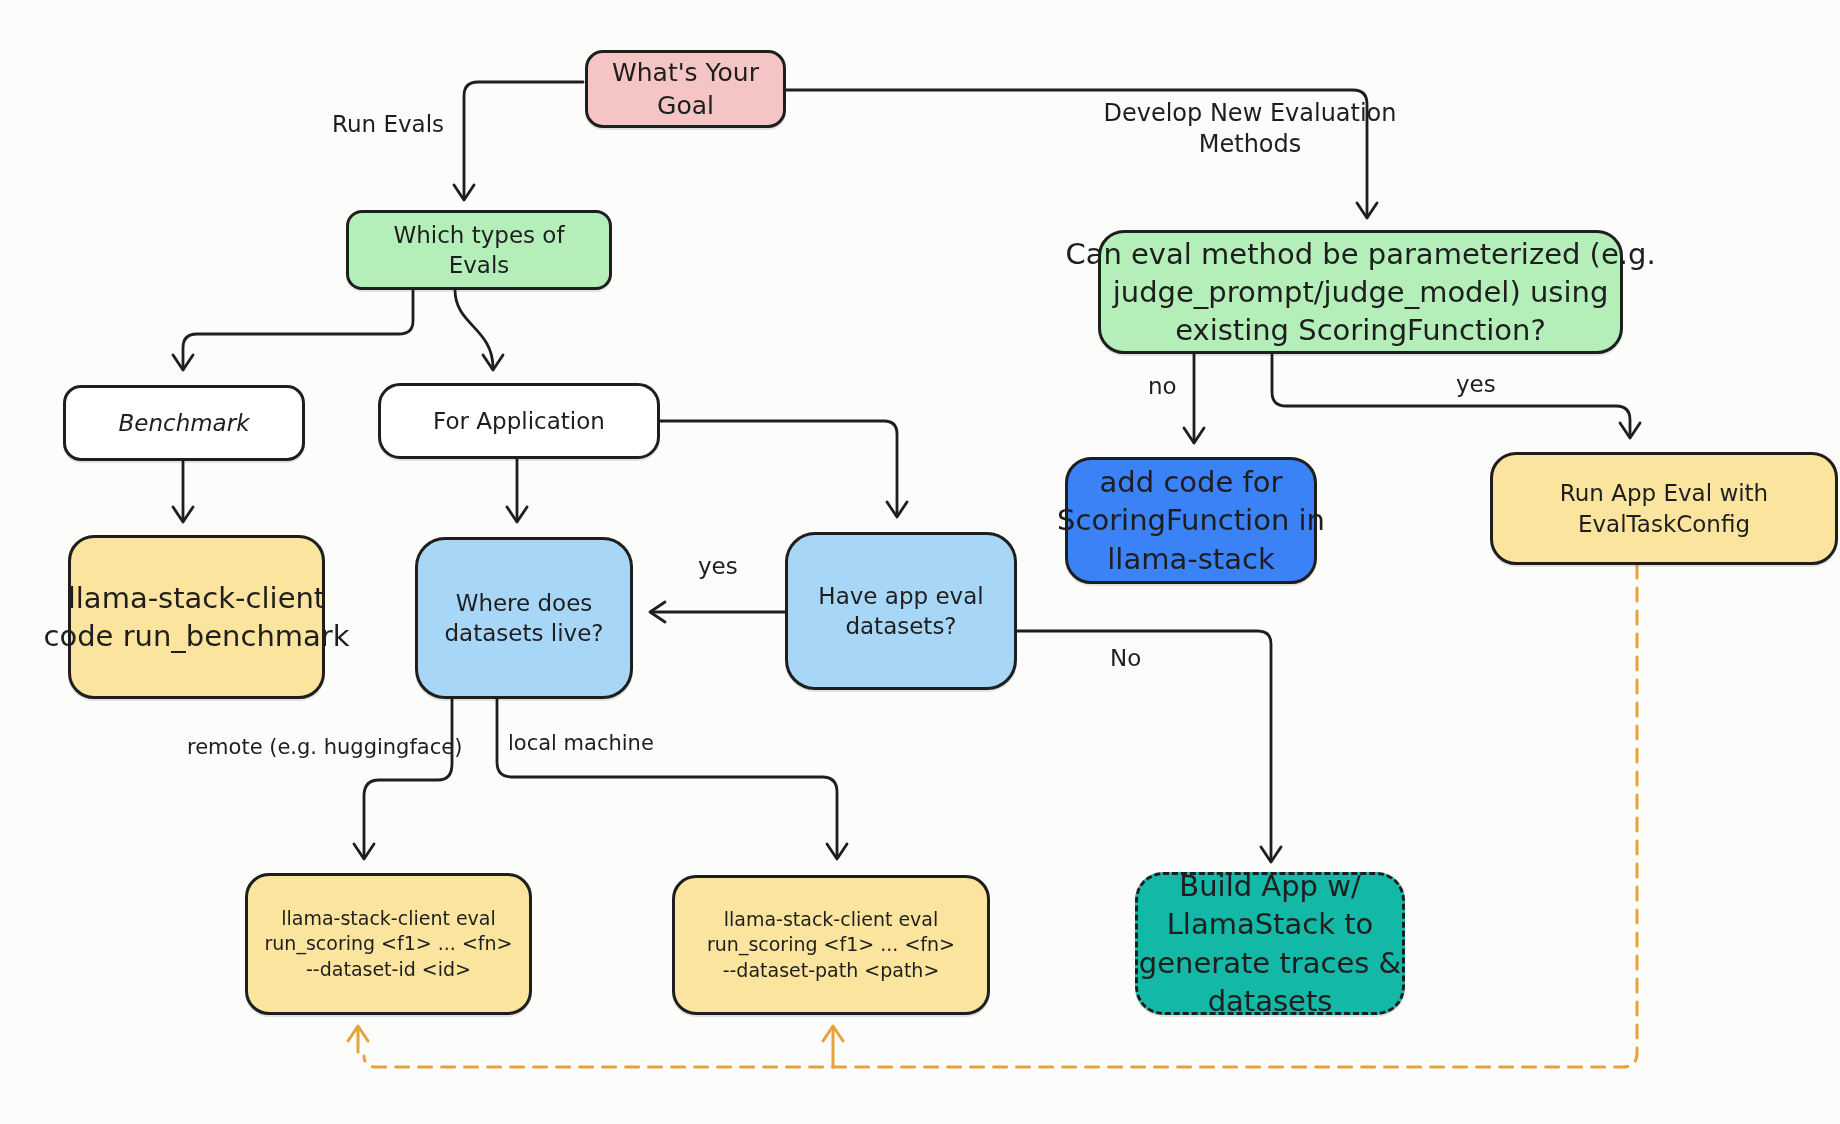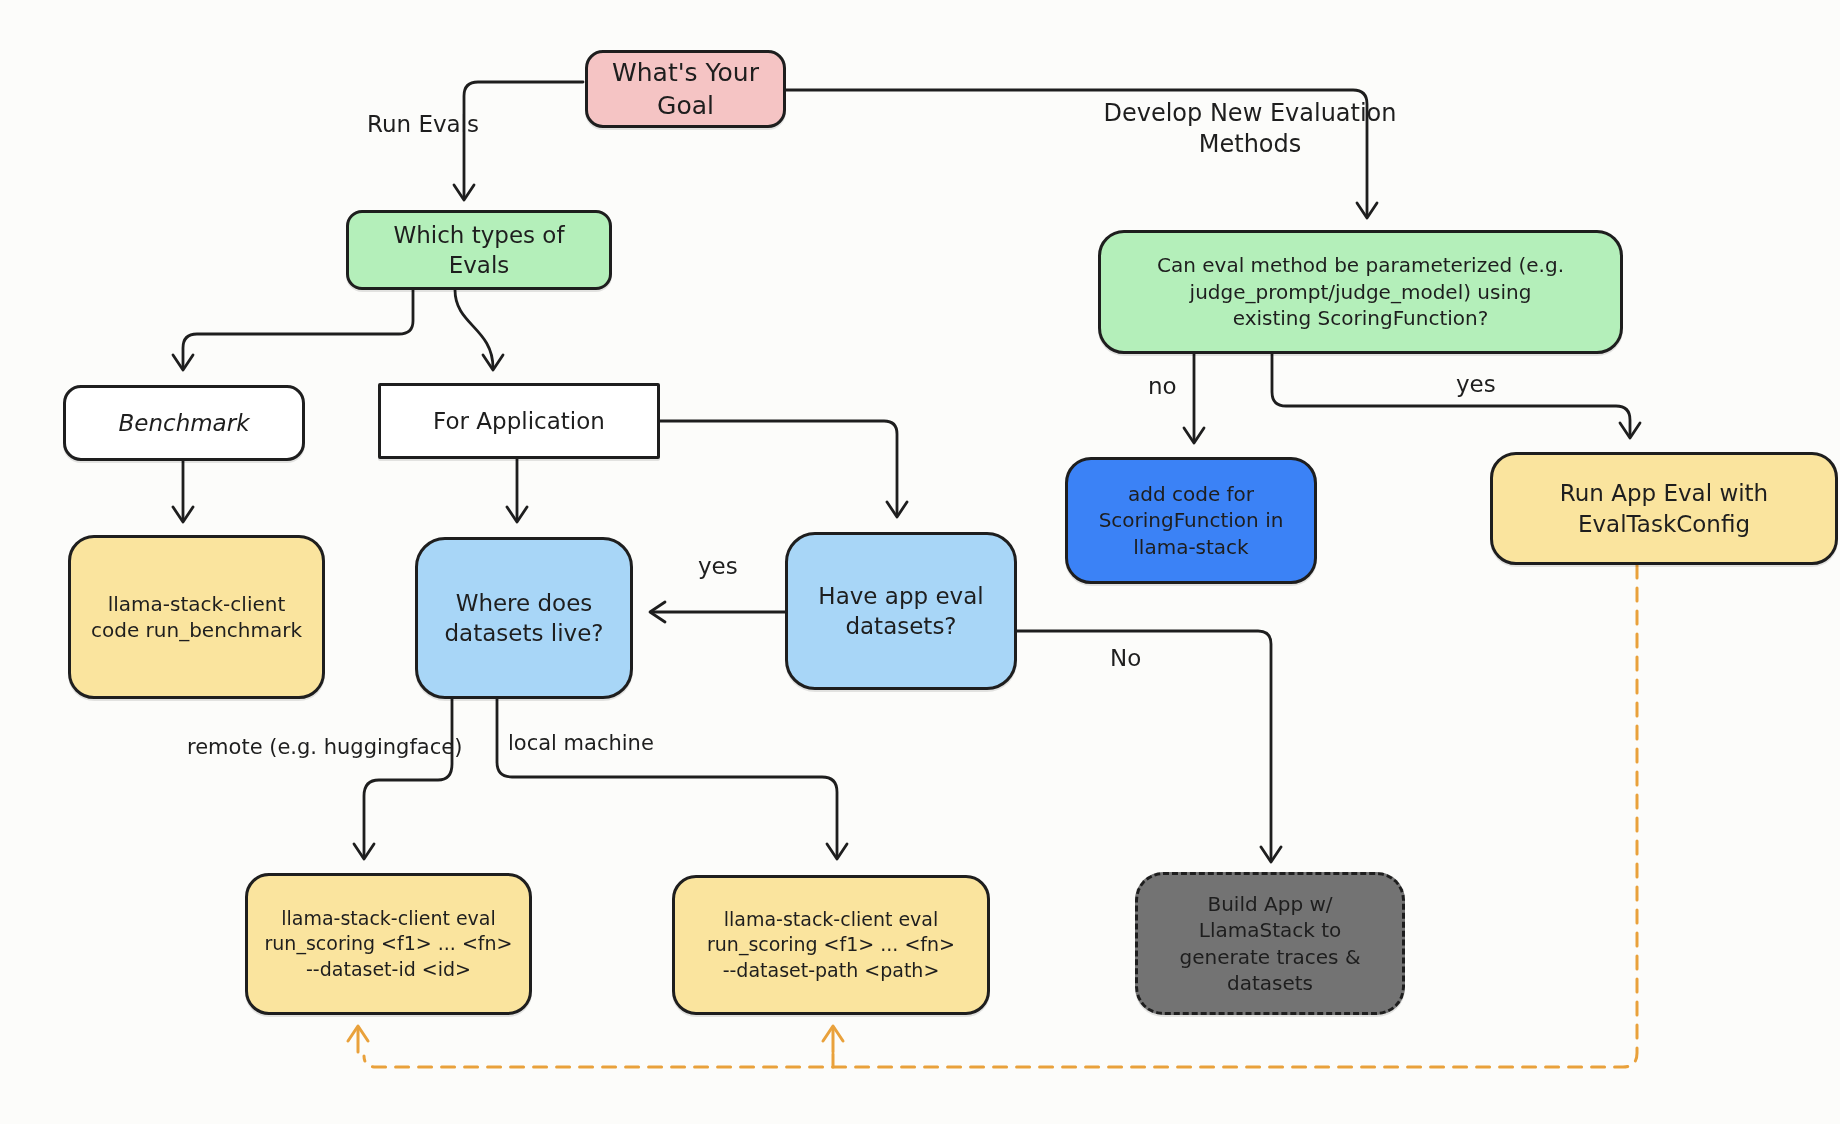--- a/index.html
+++ b/index.html
@@ -13,21 +13,21 @@
   .edge{fill:none;stroke:var(--stroke,#1e1e1e);stroke-width:2.8;stroke-linecap:round;stroke-linejoin:round;}
   .edge-orange{fill:none;stroke:var(--orange,#e9a13b);stroke-width:3;stroke-linecap:round;}
   .edge-orange.dashed{stroke-dasharray:13 10;}
   .node{
     position:absolute;box-sizing:border-box;display:flex;align-items:center;justify-content:center;
     text-align:center;white-space:pre;border:3px solid var(--stroke);border-radius:22px;
     font-size:23px;line-height:1.32;padding:6px 26px;box-shadow:0 2px 0 rgba(0,0,0,0.10);
   }
   .r-big{border-radius:30px;}
   .cmd{font-size:19px;}
-  .mid{font-size:20px;}
+  .mid{font-size:29px;}
   .dashed-border{border-style:dashed;}
   .elabel{
     position:absolute;white-space:pre-line;font-size:23px;line-height:1.3;text-align:center;
   }
   .elabel.small{font-size:21px;}
 </style>
 </head>
 <body>
 
 <div class="canvas">
@@ -63,21 +63,21 @@
   </svg>
 
   <div class="node" style="left: 585px; top: 50px; width: 201px; height: 78px; font-size: 25px; border-radius: 18px; background-color: rgb(245, 196, 196);">What's Your
 Goal</div>
 
   <div class="node" style="left: 346px; top: 210px; width: 266px; height: 80px; border-radius: 16px; background-color: rgb(180, 239, 186);">Which types of
 Evals</div>
 
   <div class="node" style="left: 63px; top: 385px; width: 242px; height: 76px; border-radius: 18px; background-color: rgb(255, 255, 255); font-style: italic;">Benchmark</div>
 
-  <div class="node" style="left: 378px; top: 383px; width: 282px; height: 76px; border-radius: 2px; background-color: rgb(255, 255, 255);">For Application</div>
+  <div class="node" style="left: 378px; top: 383px; width: 282px; height: 76px; border-radius: 22px; background-color: rgb(255, 255, 255);">For Application</div>
 
   <div class="node mid" style="left: 68px; top: 535px; width: 257px; height: 164px; border-radius: 26px; background-color: rgb(250, 228, 158);">llama-stack-client
 code run_benchmark</div>
 
   <div class="node r-big" style="left: 415px; top: 537px; width: 218px; height: 162px; background-color: rgb(168, 214, 247);">Where does
 datasets live?</div>
 
   <div class="node r-big" style="left: 785px; top: 532px; width: 232px; height: 158px; background-color: rgb(168, 214, 247);">Have app eval
 datasets?</div>
 
@@ -93,26 +93,26 @@
 EvalTaskConfig</div>
 
   <div class="node cmd" style="left: 245px; top: 873px; width: 287px; height: 142px; border-radius: 24px; background-color: rgb(250, 228, 158);">llama-stack-client eval
 run_scoring &lt;f1&gt; ... &lt;fn&gt;
 --dataset-id &lt;id&gt;</div>
 
   <div class="node cmd" style="left: 672px; top: 875px; width: 318px; height: 140px; border-radius: 24px; background-color: rgb(250, 228, 158);">llama-stack-client eval
 run_scoring &lt;f1&gt; ... &lt;fn&gt;
 --dataset-path &lt;path&gt;</div>
 
-  <div class="node mid dashed-border" style="left: 1135px; top: 872px; width: 270px; height: 143px; border-radius: 28px; background-color: #737373;">Build App w/
+  <div class="node mid dashed-border" style="left: 1135px; top: 872px; width: 270px; height: 143px; border-radius: 28px; background-color: #14b8a6;">Build App w/
 LlamaStack to
 generate traces &amp;
 datasets</div>
 
-  <div class="elabel" style="left:332px;top:110px;margin-left:35px;">Run Evals</div>
+  <div class="elabel" style="left:332px;top:110px;">Run Evals</div>
 
   <div class="elabel" style="left:1250px;top:98px;transform:translateX(-50%);font-size:24px;">Develop New Evaluation
 Methods</div>
 
   <div class="elabel" style="left:1148px;top:372px;">no</div>
 
   <div class="elabel" style="left:1456px;top:370px;">yes</div>
 
   <div class="elabel" style="left:698px;top:552px;">yes</div>
 

